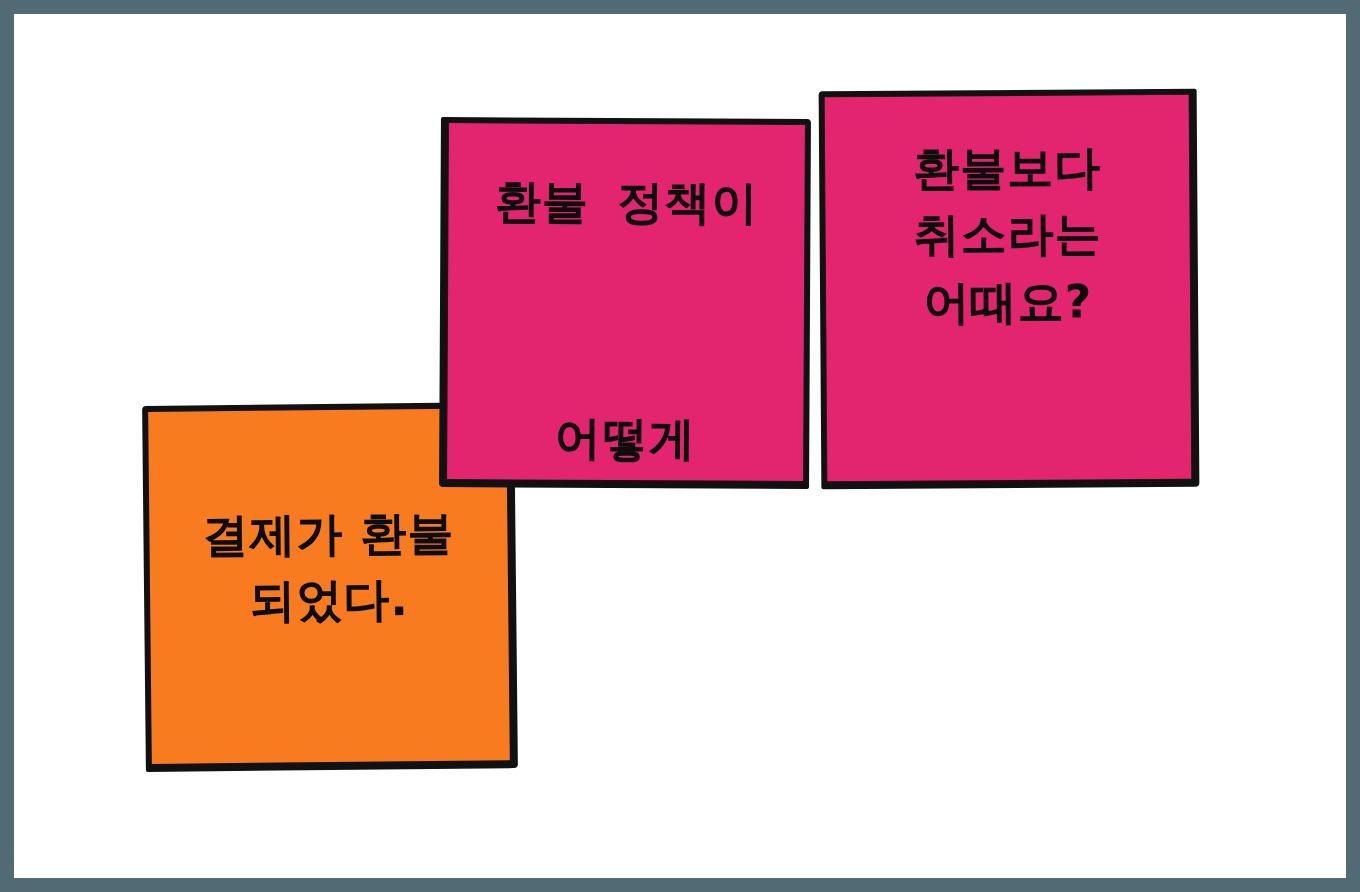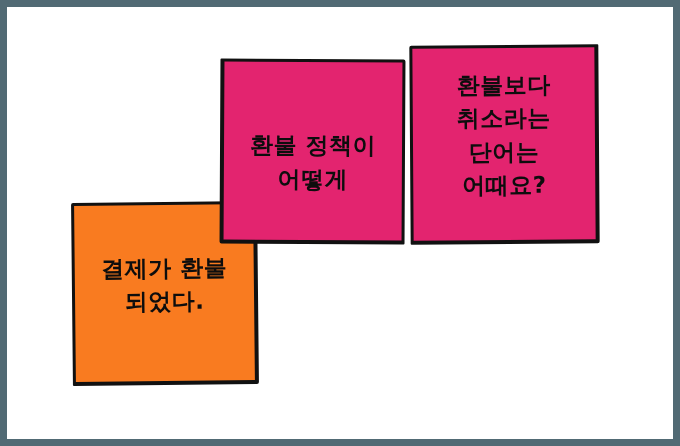--- a/index.html
+++ b/index.html
@@ -73,24 +73,25 @@
   }
 
   #note-refund-policy {
     left: 213px;
     top: 52px;
     width: 185px;
     height: 185px;
     background: #e3246f;
     font-size: 23px;
     transform: rotate(0.3deg);
-    justify-content: center;
+    justify-content: space-between;
     padding-top: 26px;
     border-width: 3px 3px 4px 4px;
     border-radius: 1px 2px 1px 2px;
+    font-family: Liberation Mono, monospace;
   }
 
   #note-cancel-wording {
     left: 403px;
     top: 38px;
     width: 189px;
     height: 199px;
     background: #e3246f;
     font-size: 23px;
     transform: rotate(-0.4deg);
@@ -117,18 +118,17 @@
     </div>
 
     <div class="note" id="note-refund-policy" style="background: rgb(227, 36, 111); border-color: rgb(17, 17, 17);">
       <span class="line">환불 정책이</span>
       <span class="line">어떻게</span>
     </div>
 
     <div class="note" id="note-cancel-wording" style="background: rgb(227, 36, 111); border-color: rgb(17, 17, 17);">
       <span class="line">환불보다</span>
       <span class="line">취소라는</span>
-      <span class="line">단어는</span>
       <span class="line">어때요?</span>
     </div>
 
   </div>
 </div>
 
 </body></html>

